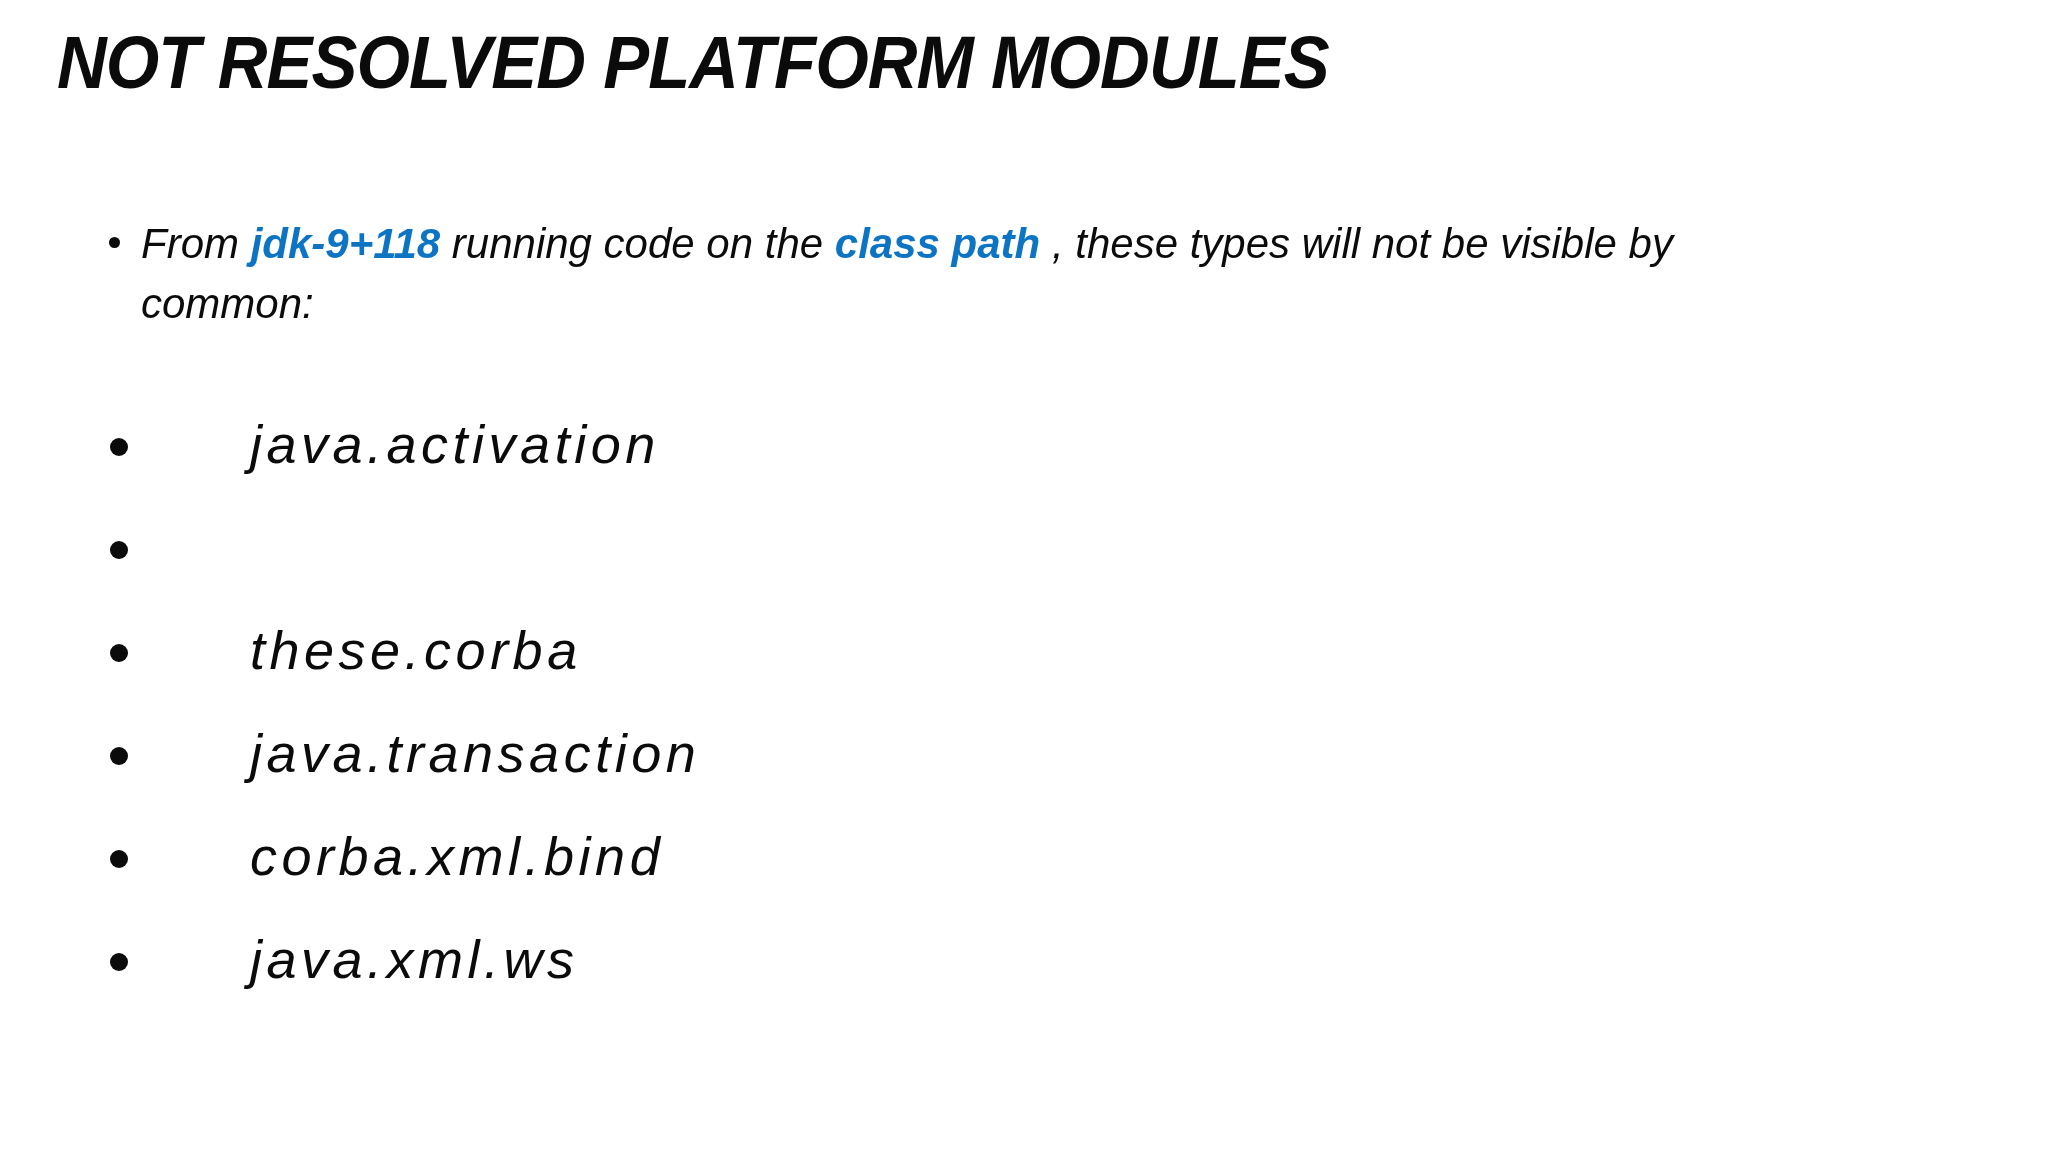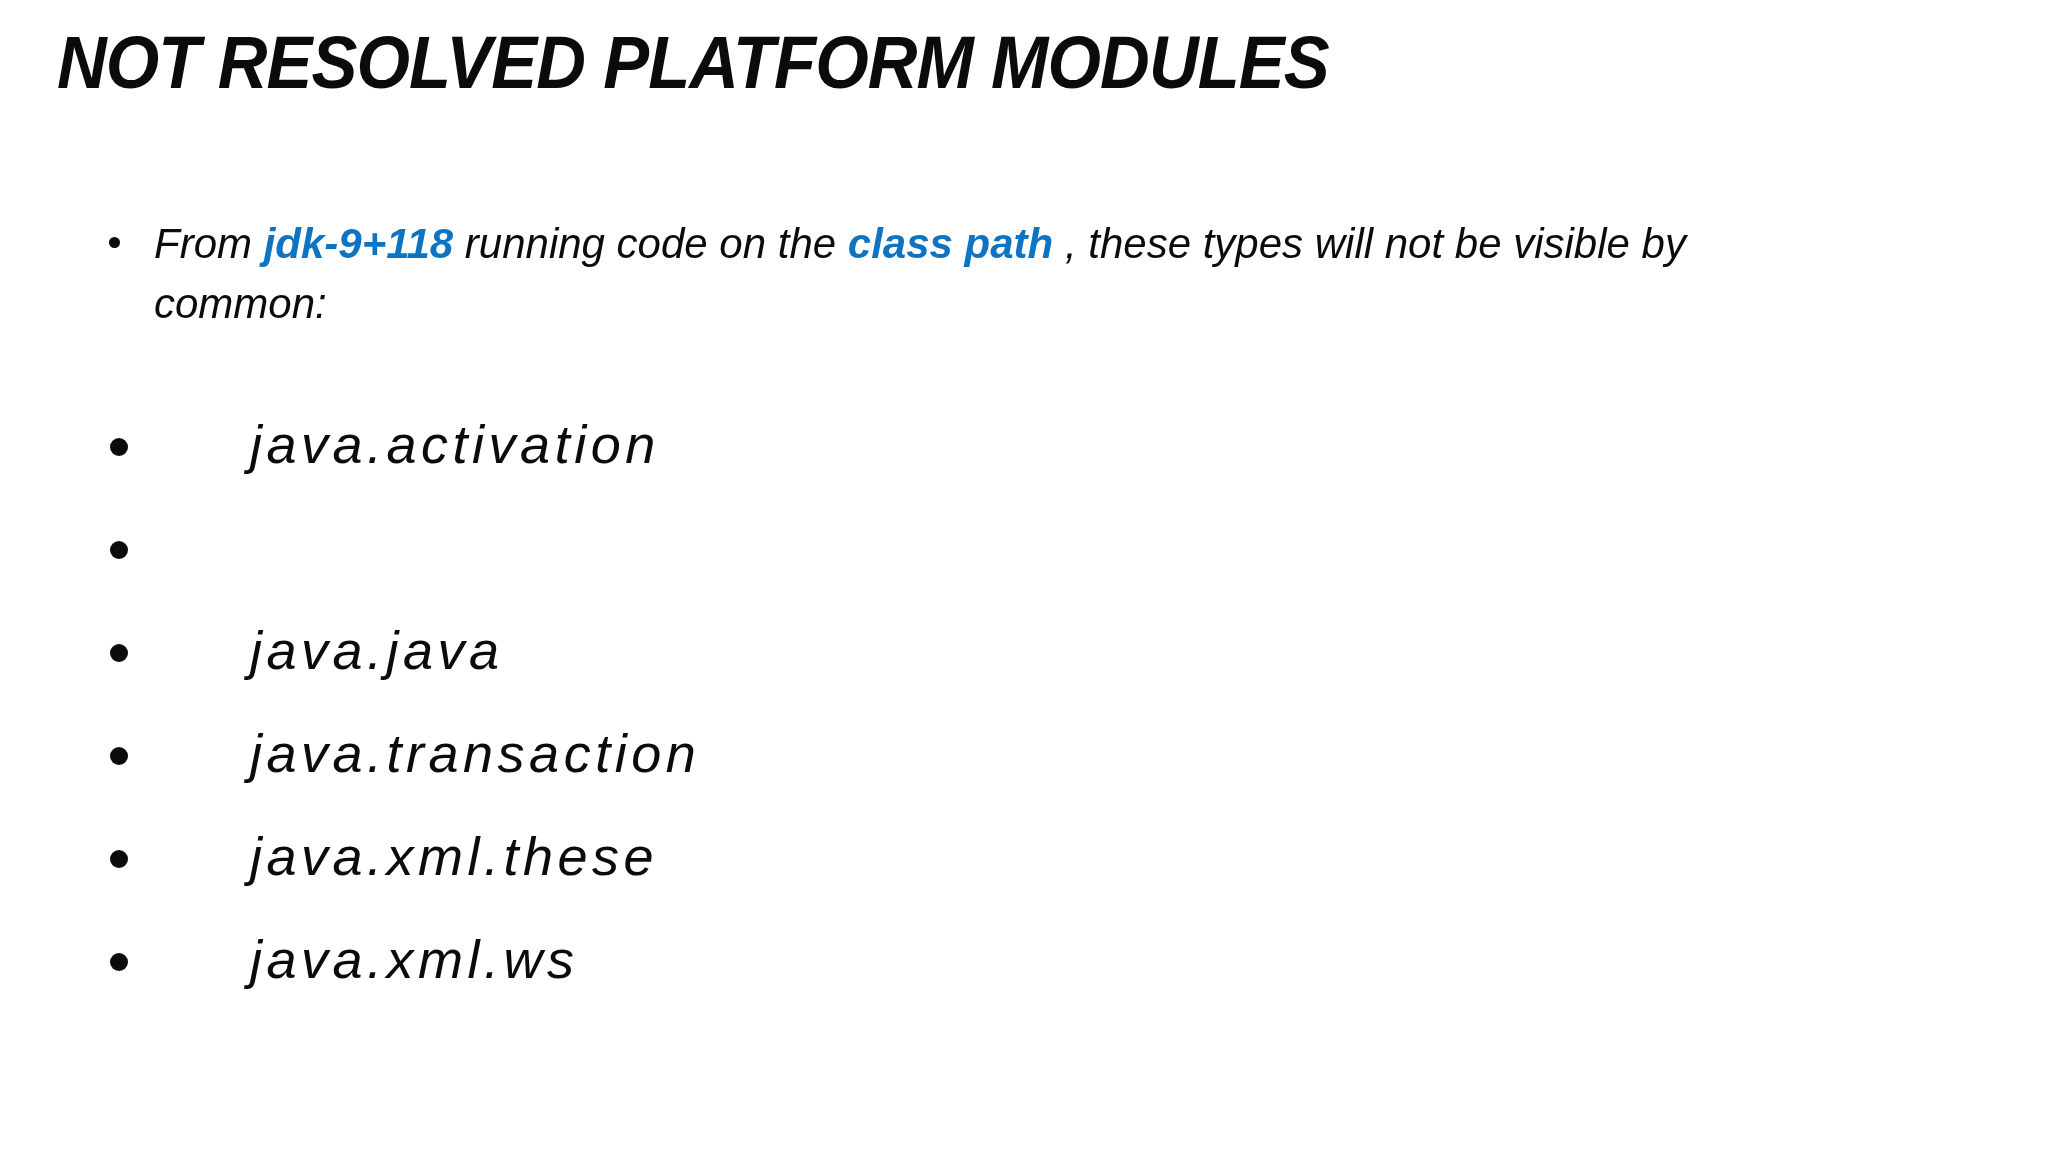--- a/index.html
+++ b/index.html
@@ -42,21 +42,21 @@
     position: absolute;
     left: 109px;
     top: 237px;
     width: 11px;
     height: 11px;
     border-radius: 50%;
     background: var(--ink);
   }
   .intro-text {
     position: absolute;
-    left: 154px;
+    left: 141px;
     top: 214px;
     width: 1790px;
     font-size: 42px;
     line-height: 60px;
     color: var(--ink);
   }
   .intro-text .hl {
     color: var(--blue);
     font-weight: 700;
   }
@@ -102,29 +102,29 @@
   <ul class="module-list">
       <li class="module-item">
       <span class="module-bullet"></span>
       <span>java.activation</span>
     </li>
       <li class="module-item">
       <span class="module-bullet"></span>
     </li>
       <li class="module-item">
       <span class="module-bullet"></span>
-      <span>java.java</span>
+      <span>these.corba</span>
     </li>
       <li class="module-item">
       <span class="module-bullet"></span>
       <span>java.transaction</span>
     </li>
       <li class="module-item">
       <span class="module-bullet"></span>
-      <span>java.xml.these</span>
+      <span>corba.xml.bind</span>
     </li>
       <li class="module-item">
       <span class="module-bullet"></span>
       <span>java.xml.ws</span>
     </li>
     </ul>
 
 </div>
 
 </body></html>

